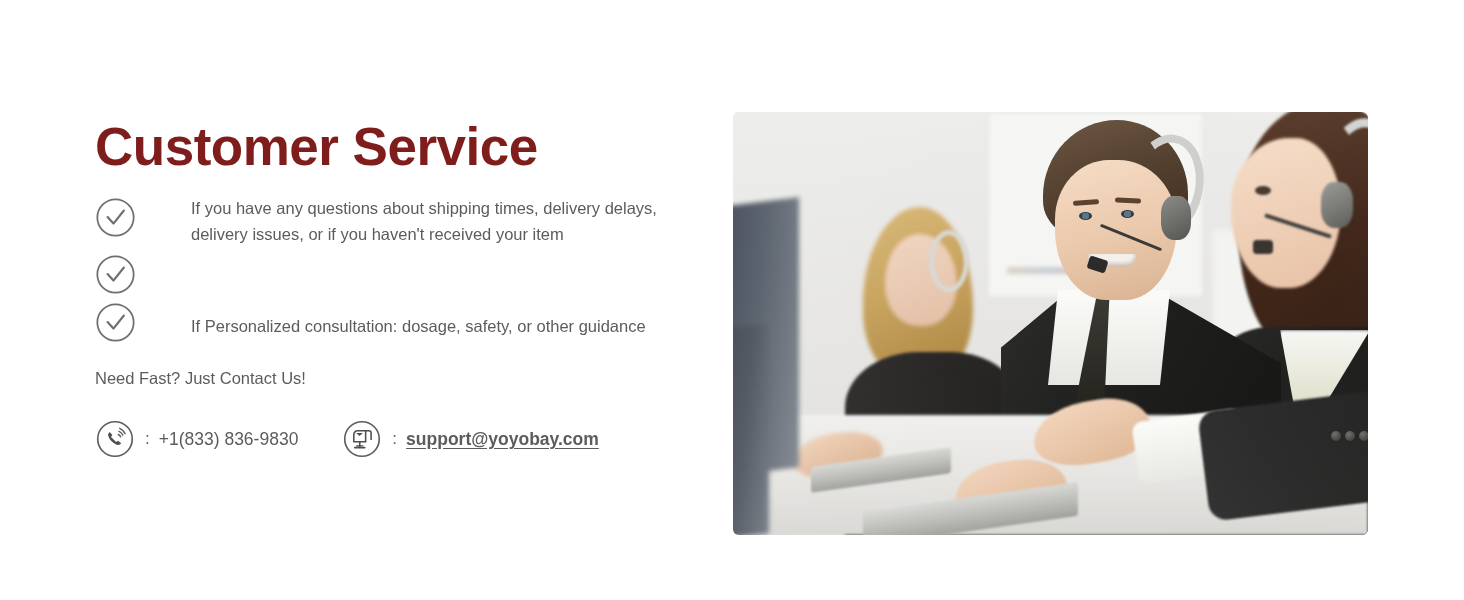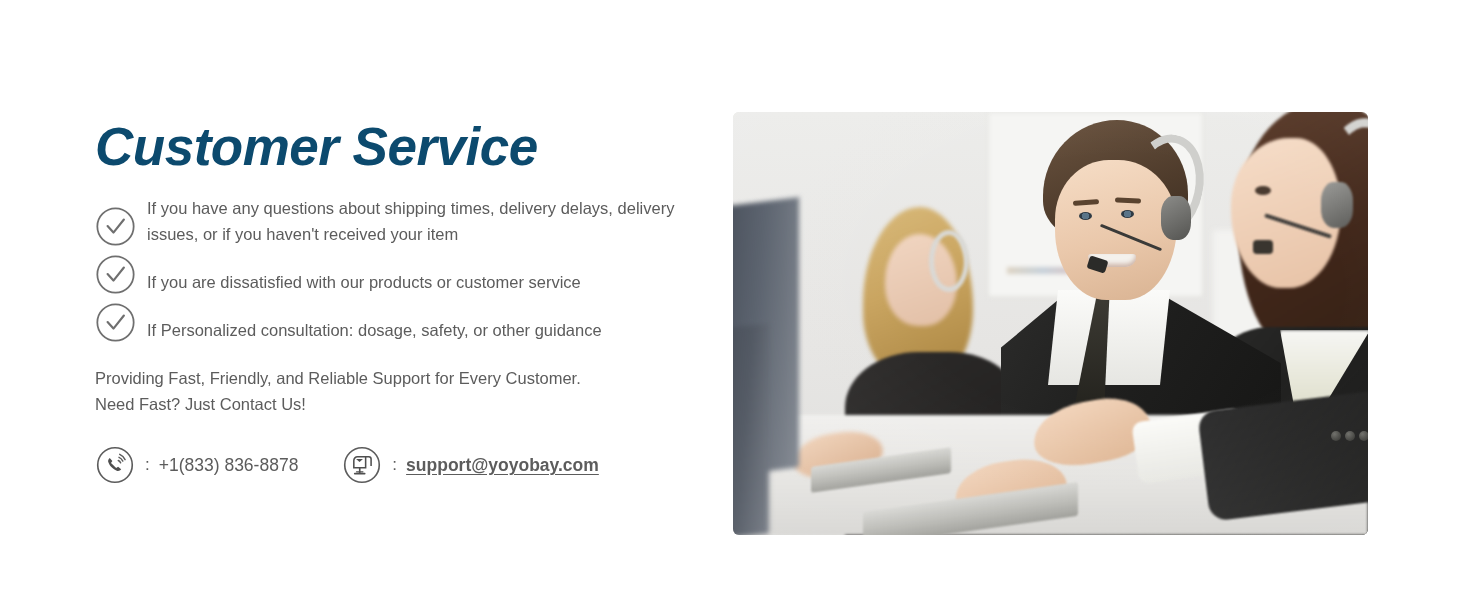--- a/index.html
+++ b/index.html
@@ -24,32 +24,32 @@
     position: absolute;
     left: 95px;
     top: 118px;
     width: 600px;
   }
 
   .page-title {
     font-size: 53px;
     line-height: 1.1;
     font-weight: 700;
-    color: #0c4a6e;
+    color: #7f1d1d;
     letter-spacing: -0.5px;
     margin-bottom: 16px;
-    font-style: italic;
   }
 
   .bullet-list { margin-top: 2px; }
 
   .bullet-item {
     display: flex;
-    align-items: flex-end;
+    align-items: center;
     margin-bottom: 11px;
+    gap: 44px;
   }
 
   .check-icon {
     flex: 0 0 auto;
     width: 41px;
     height: 41px;
     margin-right: 11px;
     margin-top: -4px;
   }
   .check-icon svg { display:block; width:41px; height:41px; }
@@ -392,54 +392,52 @@
         <span class="bullet-text">If you have any questions about shipping times, delivery delays, delivery issues, or if you haven't received your item</span>
       </div>
 
       <div class="bullet-item">
         <span class="check-icon">
           <svg viewBox="0 0 44 44" fill="none" xmlns="http://www.w3.org/2000/svg">
             <circle cx="22" cy="22" r="19.5" stroke="#6f6f6f" stroke-width="1.9"></circle>
             <path d="M13.5 21.5 L19.8 28.5 L31 14.5" stroke="#6f6f6f" stroke-width="2.3" stroke-linecap="round" stroke-linejoin="round"></path>
           </svg>
         </span>
-        <span class="bullet-text">If you are dissatisfied with our products or customer service</span>
       </div>
 
       <div class="bullet-item">
         <span class="check-icon">
           <svg viewBox="0 0 44 44" fill="none" xmlns="http://www.w3.org/2000/svg">
             <circle cx="22" cy="22" r="19.5" stroke="#6f6f6f" stroke-width="1.9"></circle>
             <path d="M13.5 21.5 L19.8 28.5 L31 14.5" stroke="#6f6f6f" stroke-width="2.3" stroke-linecap="round" stroke-linejoin="round"></path>
           </svg>
         </span>
         <span class="bullet-text">If Personalized consultation: dosage, safety, or other guidance</span>
       </div>
 
     </div>
 
     <div class="tagline">
-      <div>Providing Fast, Friendly, and Reliable Support for Every Customer.</div>
       <div>Need Fast? Just Contact Us!</div>
     </div>
 
     <div class="contact-row">
 
       <div class="contact-item phone">
         <span class="contact-icon">
           <svg viewBox="0 0 44 44" fill="none" xmlns="http://www.w3.org/2000/svg">
             <circle cx="22" cy="22" r="19" stroke="#5c5c5c" stroke-width="1.8"></circle>
             <path d="M16.2 14.2c-1.5 1.2-2.2 3-1.5 4.9 1.4 4 5.2 7.8 9.2 9.2 1.9.7 3.7 0 4.9-1.5l-3.4-2.9-2.1 1.5-5.7-5.7 1.5-2.1-2.9-3.4z" fill="#4f4f4f"></path>
             <path d="M26.4 13.6a8.2 8.2 0 0 1 4.2 4.1" stroke="#5c5c5c" stroke-width="1.6" stroke-linecap="round"></path>
             <path d="M25.6 17.1a5 5 0 0 1 2.6 2.5" stroke="#5c5c5c" stroke-width="1.6" stroke-linecap="round"></path>
             <path d="M27.2 10.3a11.6 11.6 0 0 1 5.9 5.8" stroke="#5c5c5c" stroke-width="1.6" stroke-linecap="round"></path>
           </svg>
         </span>
         <span class="contact-colon">:</span>
-        <span class="contact-value">+1(833) 836-8878</span>
+        <span class="contact-value">+1(833) 836-9830</span>
       </div>
 
       <div class="contact-item email">
         <span class="contact-icon">
           <svg viewBox="0 0 44 44" fill="none" xmlns="http://www.w3.org/2000/svg">
             <circle cx="22" cy="22" r="19" stroke="#5c5c5c" stroke-width="1.8"></circle>
             <path d="M13 17c0-2.2 1.8-4 4-4h9v12H13V17z" stroke="#4f4f4f" stroke-width="1.7" fill="none"></path>
             <path d="M26 13h3.5c1.4 0 2.5 1.1 2.5 2.5V23" stroke="#4f4f4f" stroke-width="1.7" fill="none"></path>
             <path d="M15.5 15.5h7.5l-3.7 3.2-3.8-3.2z" fill="#4f4f4f"></path>
             <path d="M19.5 25v6" stroke="#4f4f4f" stroke-width="1.8"></path>

